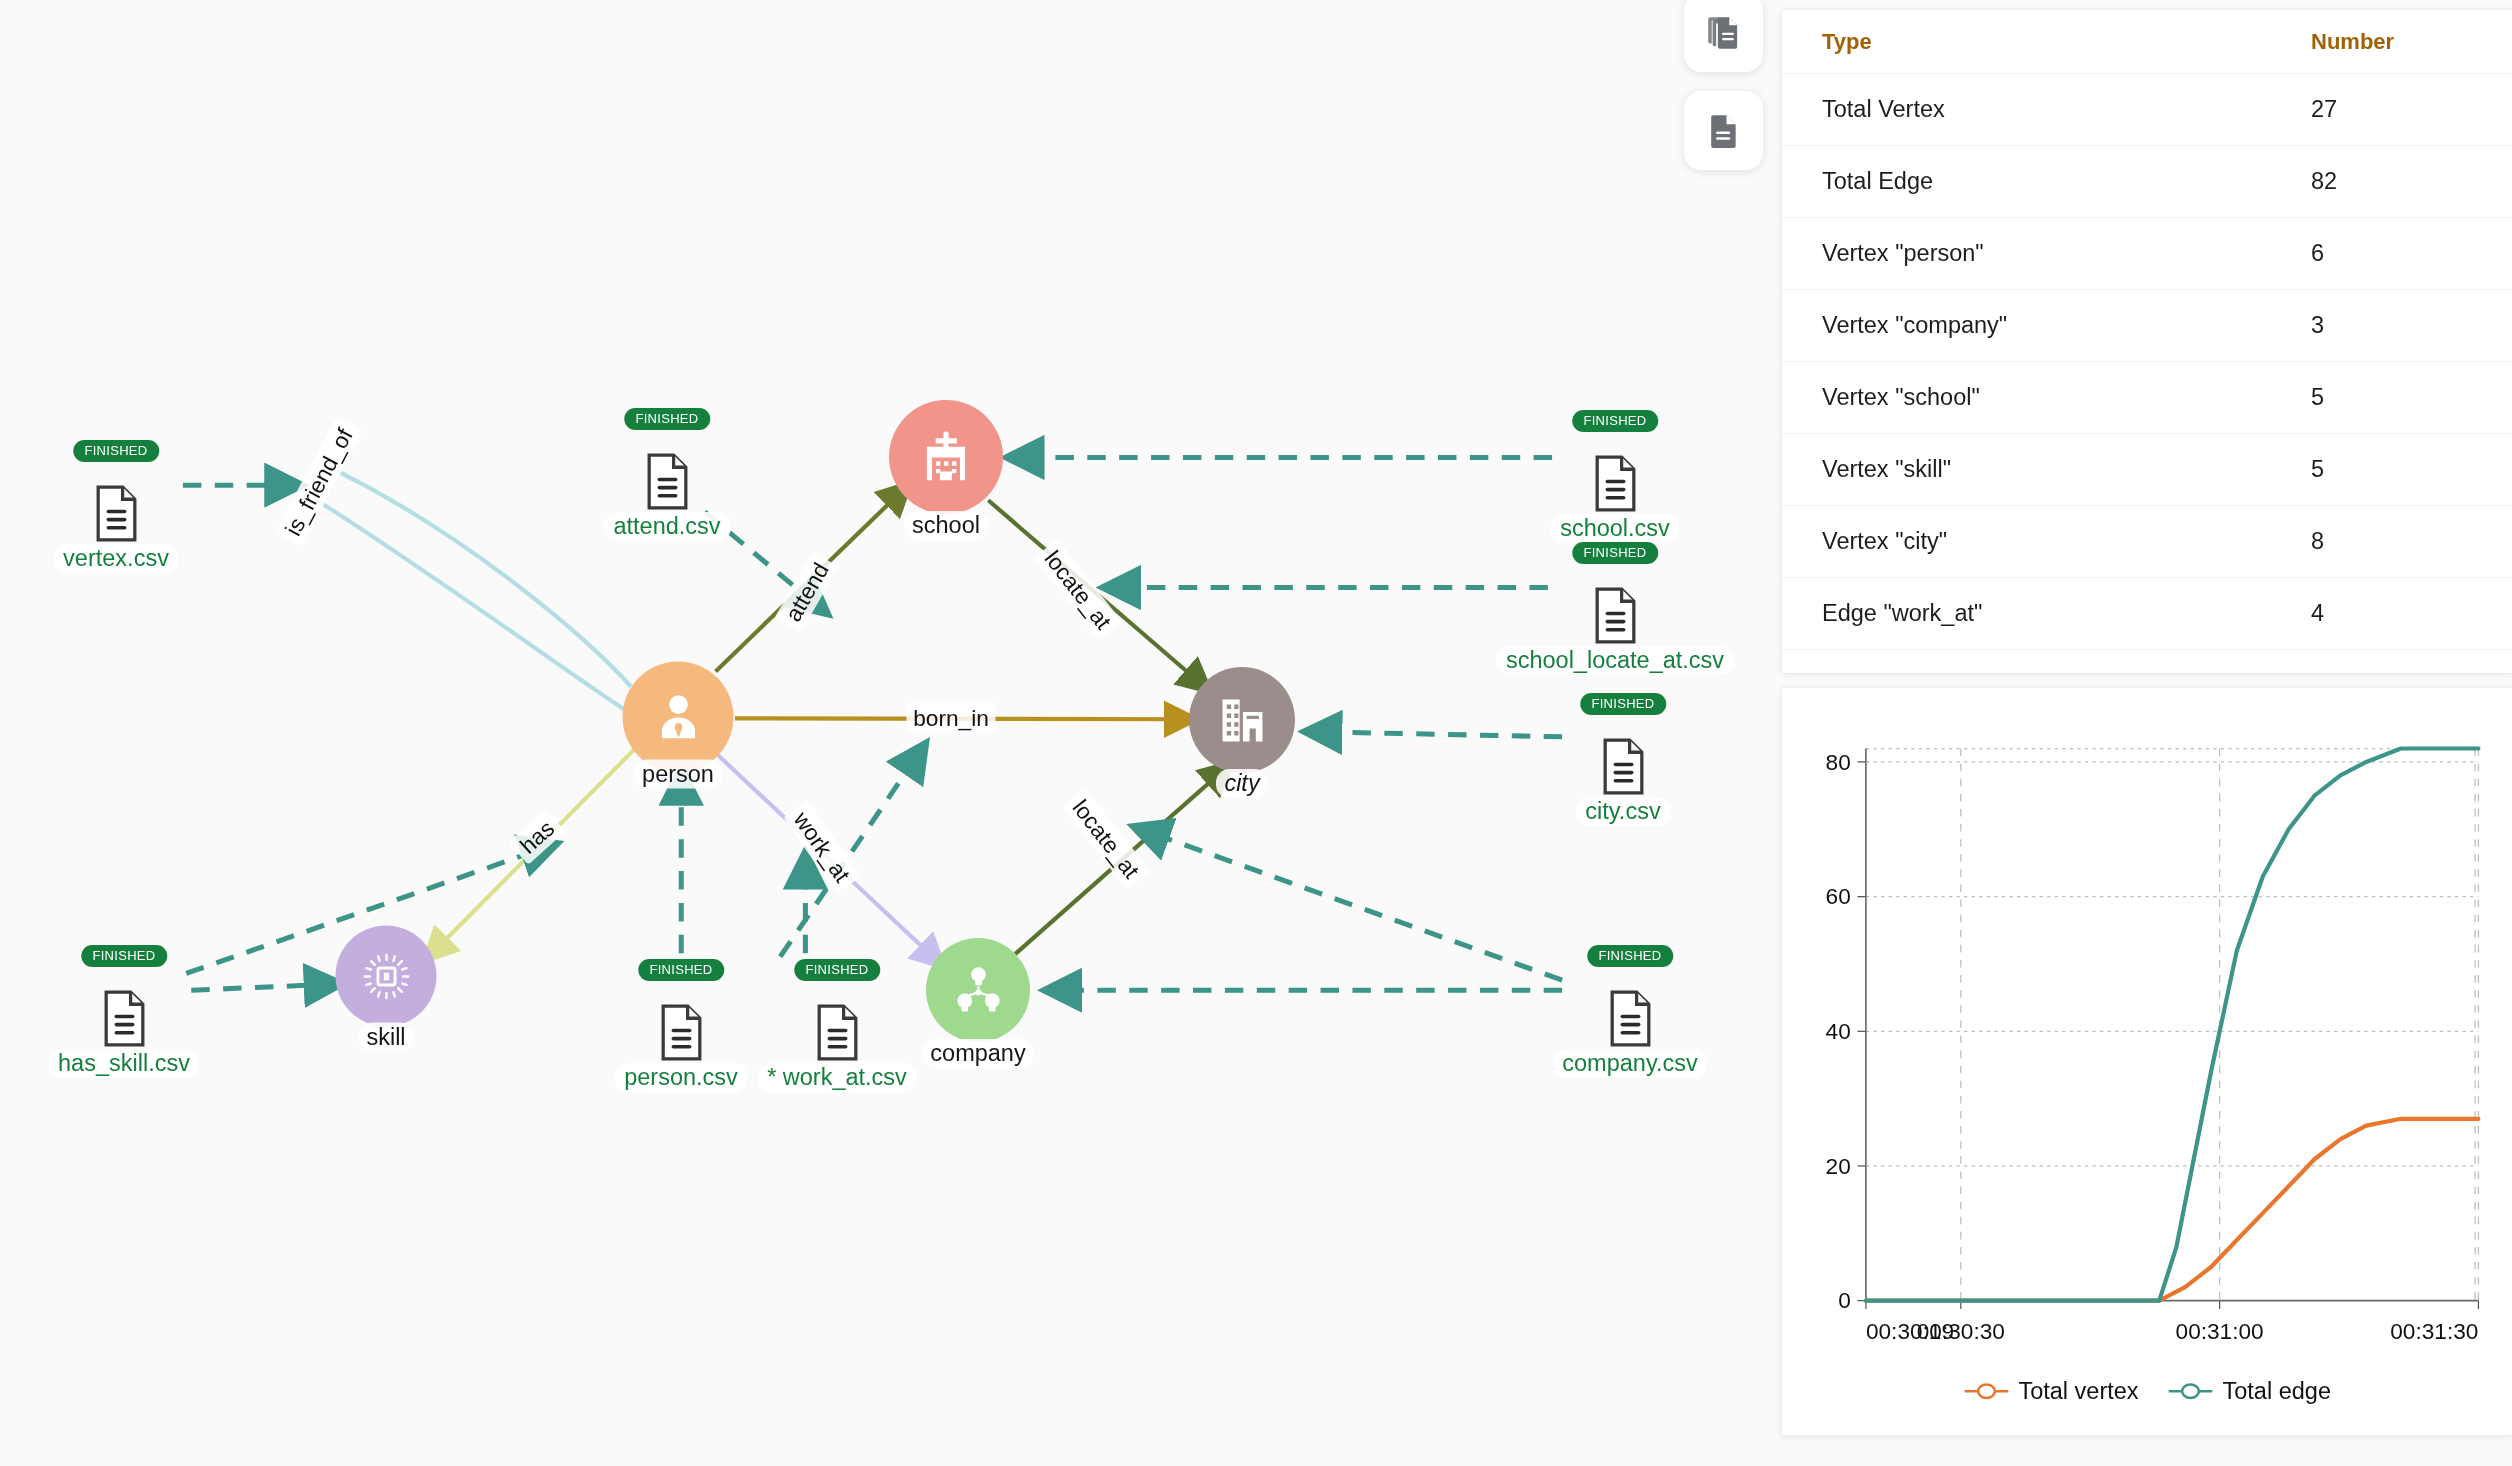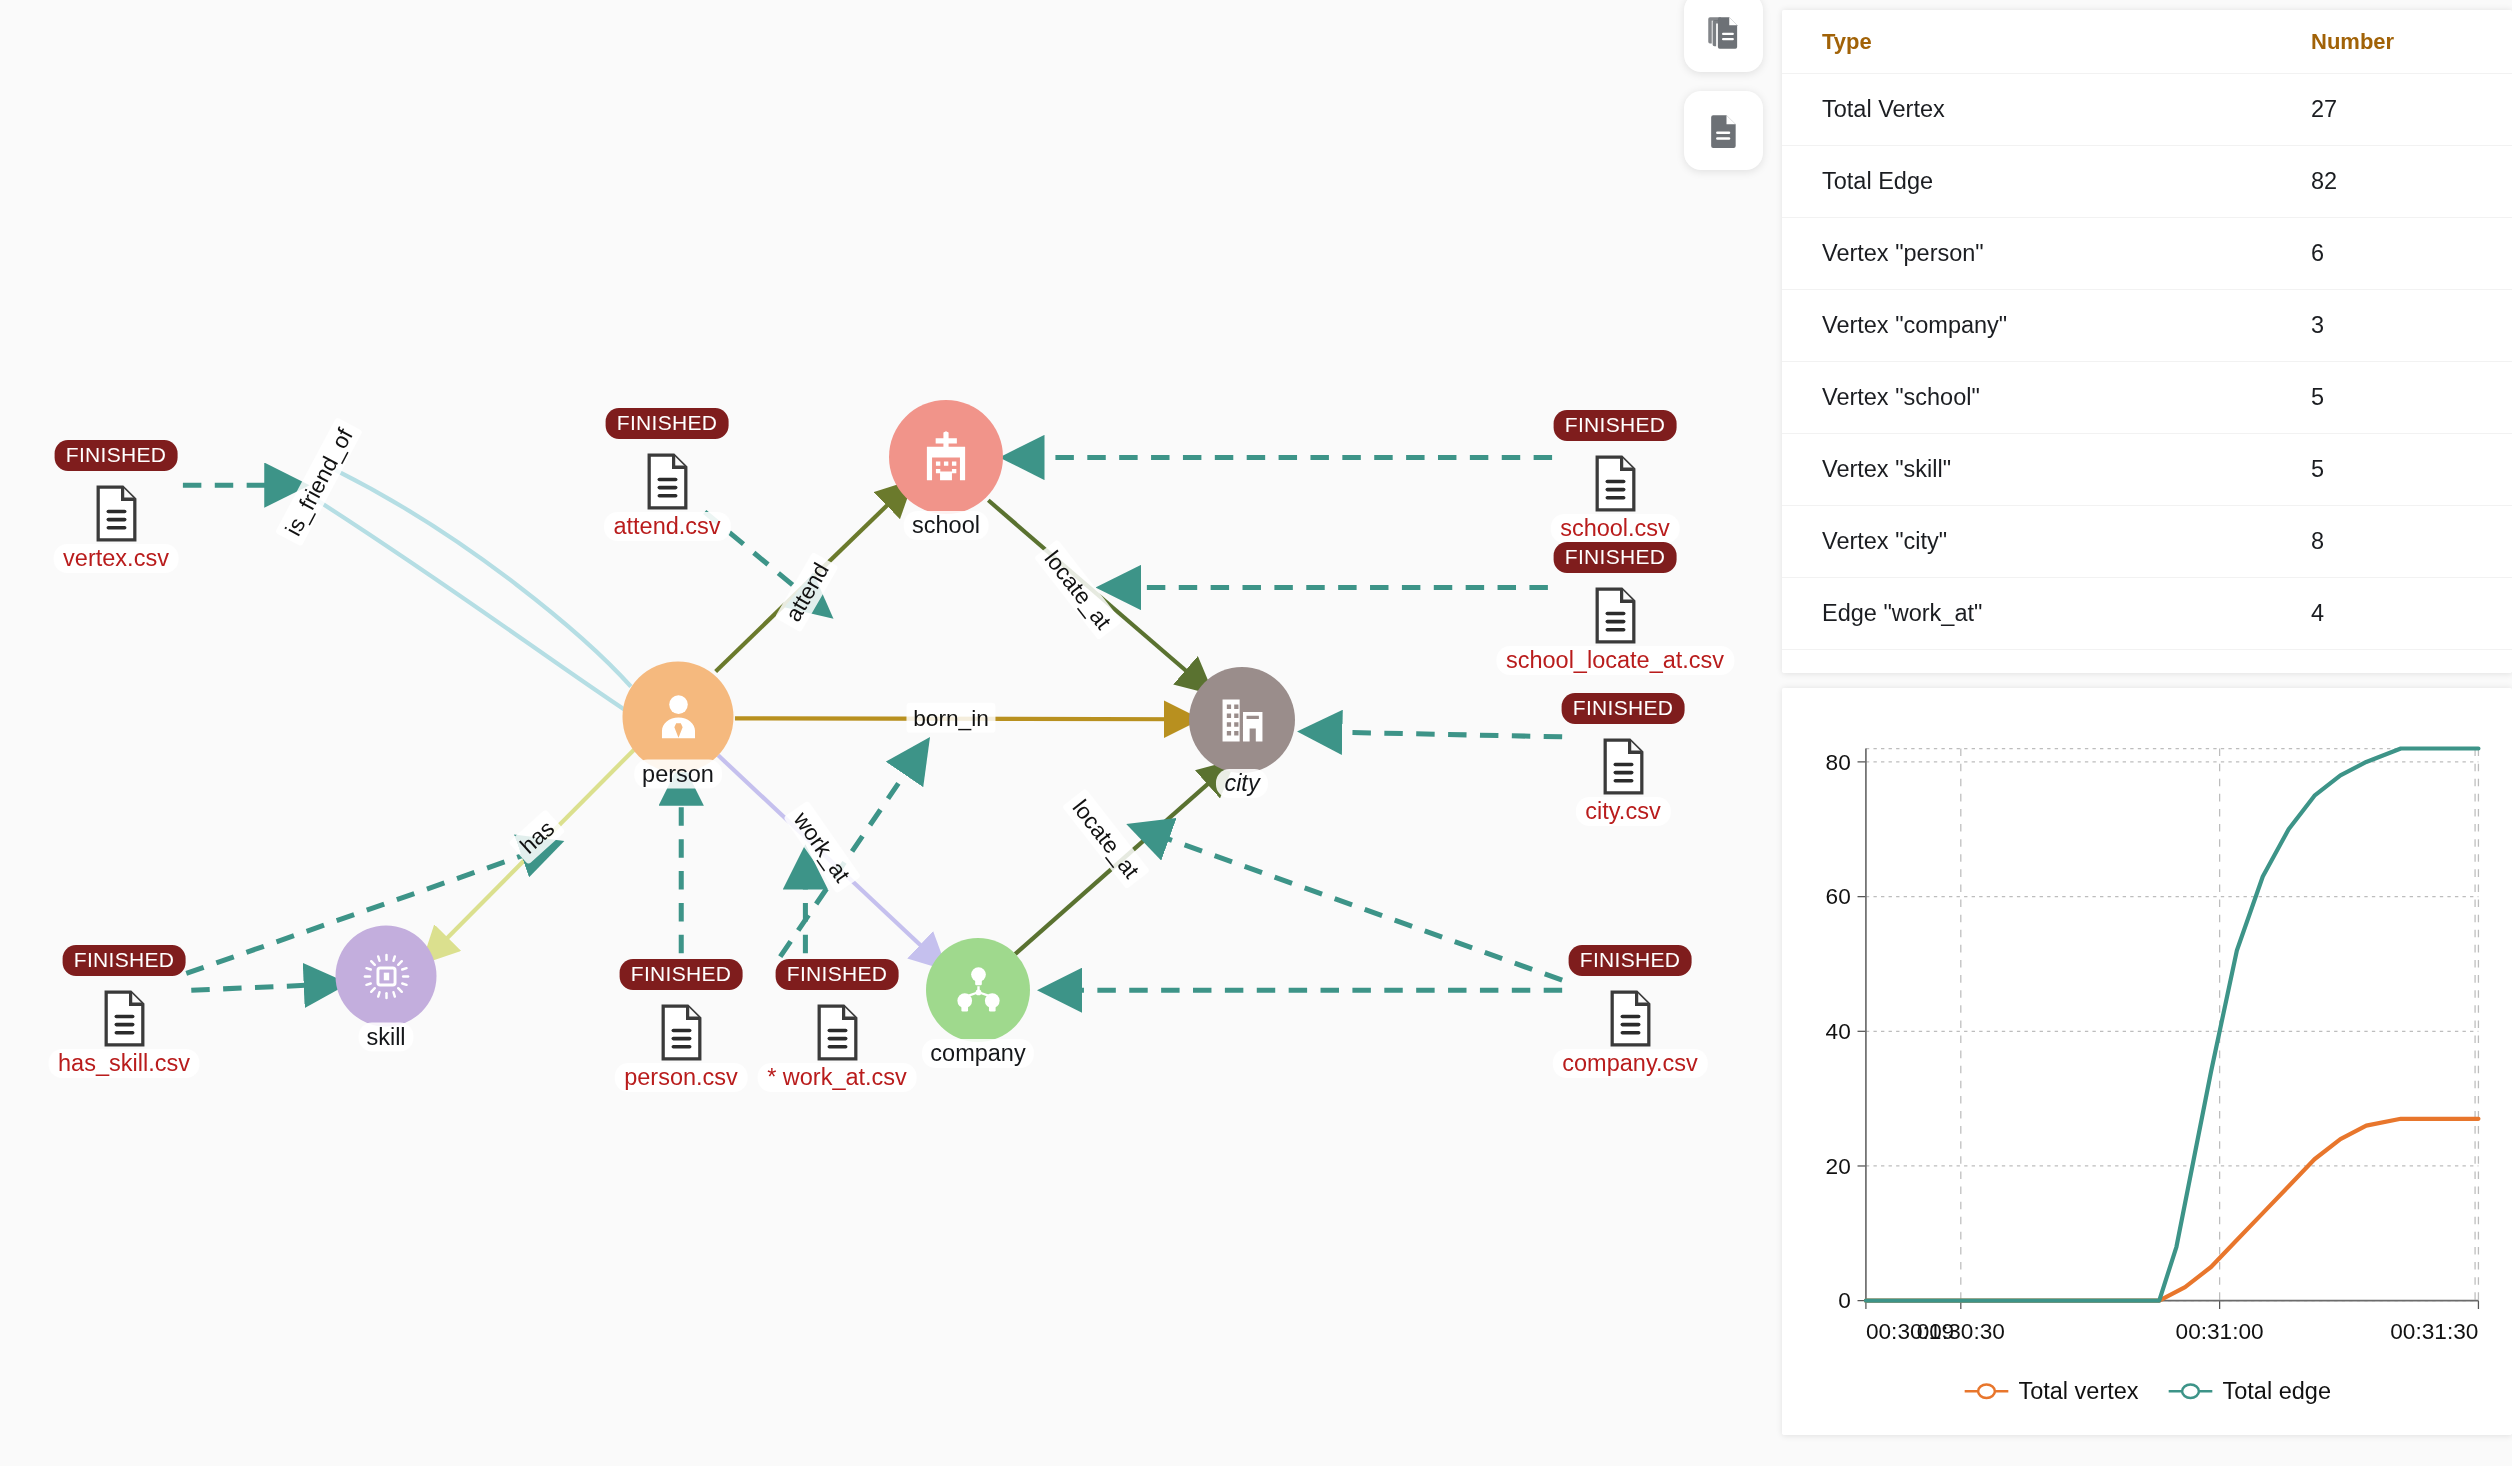--- a/index.html
+++ b/index.html
@@ -25,30 +25,30 @@
   }
   .node-label{
     position:absolute;left:50%;transform:translateX(-50%);
     white-space:nowrap;font-size:23.5px;color:#15171a;
     background:rgba(255,255,255,.88);
     border-radius:13.4px;padding:0.8px 8.4px;
   }
   .file-node{position:absolute;transform:translate(-50%,-50%);width:101px;}
   .file-badge{
     position:absolute;left:50%;top:-45px;transform:translateX(-50%);
-    background:#7f1d1d;color:#fff;font-size:21px;letter-spacing:0.3px;
+    background:#15803d;color:#fff;font-size:13px;letter-spacing:0.3px;
     border-radius:13.4px;padding:3.4px 11.7px;white-space:nowrap;
     font-family:"Liberation Sans", sans-serif;
   }
   .file-glyph{
     position:absolute;left:50%;top:0;transform:translateX(-50%);
   }
   .file-name{
     position:absolute;left:50%;top:59px;transform:translateX(-50%);
-    white-space:nowrap;font-size:23.5px;color:#b91c1c;
+    white-space:nowrap;font-size:23.5px;color:#15803d;
     background:rgba(255,255,255,.9);border-radius:13.4px;padding:0.8px 10px;
   }
   .edge-label{
     position:absolute;transform-origin:50% 50%;
     white-space:nowrap;font-size:22.7px;color:#111;
     background:rgba(255,255,255,.85);padding:1.7px 6.7px;border-radius:3.4px;
   }
 
   
   .tool-btn{

